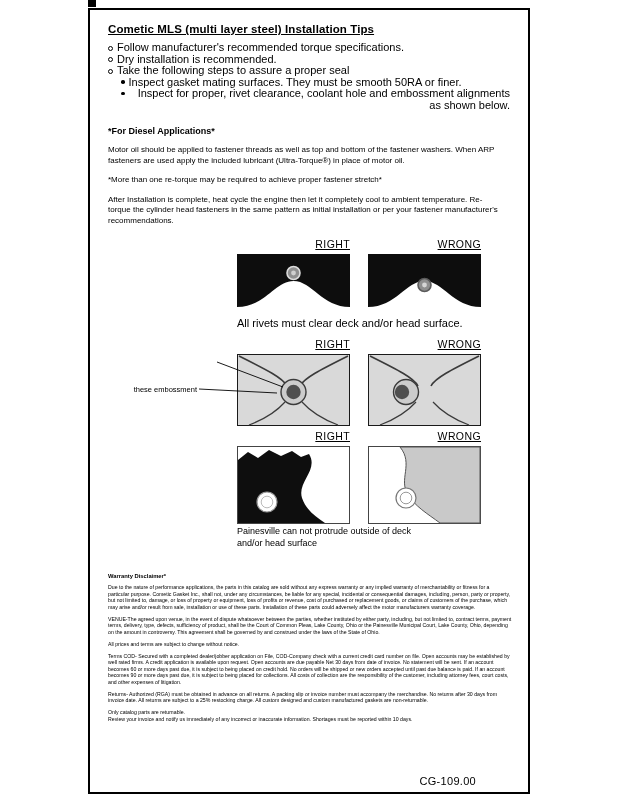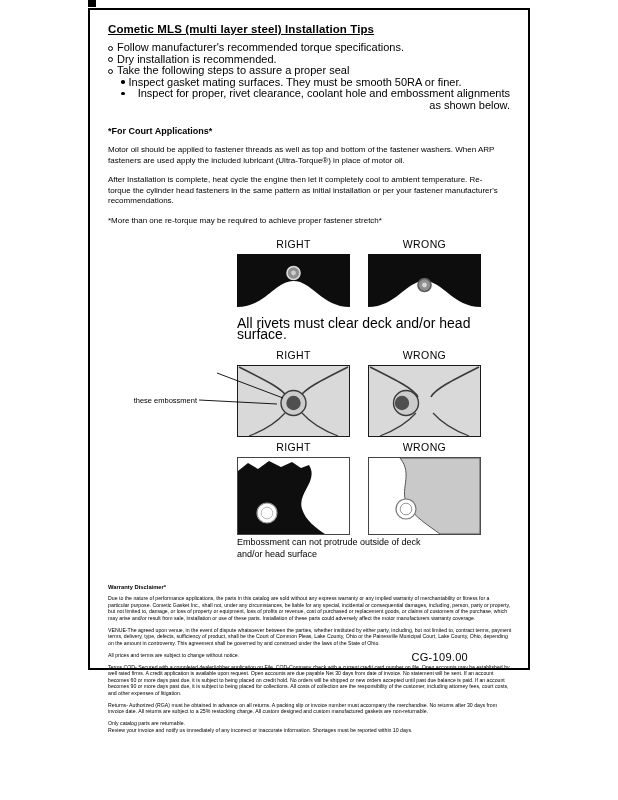--- a/index.html
+++ b/index.html
@@ -2,56 +2,56 @@
 <html><head>
 <meta charset="utf-8">
 <style>
   html,body{margin:0;padding:0;}
   body{
     width:618px;height:800px;position:relative;background:#ffffff;color:#000;
     font-family:"Liberation Sans", sans-serif;-webkit-font-smoothing:antialiased;
   }
   .scan-mark{position:absolute;left:88px;top:0;width:8px;height:7px;background:#000;}
   .frame{
-    position:absolute;left:88px;top:8px;width:442px;height:662px;
+    position:absolute;left:88px;top:8px;width:442px;height:786px;
     border:2px solid #000;background:#fff;box-sizing:border-box;
   }
   .content{padding:13px 18px 0 17px;}
   .title{
     font-size:11.5px;font-weight:bold;text-decoration:underline;
     margin:0 0 7px 1px;letter-spacing:.1px;
   }
   .tips{list-style:none;margin:0;padding:0;}
   .tip{display:flex;align-items:flex-start;font-size:11px;line-height:11.5px;margin-left:1px;}
   .tip.sub{margin-left:14px;text-align:right;}
   .o-bullet{flex:none;width:3px;height:3px;border:1px solid #000;border-radius:50%;margin:3.5px 4px 0 0;}
   .f-bullet{flex:none;width:3.5px;height:3.5px;background:#000;border-radius:50%;margin:3.5px 4px 0 0;}
   .diesel-head{font-size:9px;font-weight:bold;margin:15px 0 0 1px;}
   p.body{font-size:8px;line-height:10.5px;width:397px;margin:9px 0 0 1px;}
   .diagrams{margin-top:12px;}
   .dg-row{margin-left:130px;width:244px;}
   .dg-row2-wrap{position:relative;margin-top:9px;}
   .dg-row3{margin-top:4px;}
   .dg-labels{display:flex;width:244px;}
-  .dg-labels span{width:113px;text-align:center;font-size:10.5px;line-height:13px;letter-spacing:.4px;}
+  .dg-labels span{width:113px;text-align:right;font-size:10.5px;line-height:13px;letter-spacing:.4px;text-decoration:underline;}
   .dg-labels span + span{margin-left:18px;}
   .dg-images{display:flex;margin-top:3px;}
   .dg-images svg{display:block;}
   .dg-images svg + svg{margin-left:18px;}
-  .dg-caption{font-size:14px;line-height:11px;margin-top:2px;}
+  .dg-caption{font-size:11px;line-height:11px;margin-top:2px;}
   .dg-caption.big{font-size:9px;line-height:11.5px;}
   .ann{position:absolute;font-size:7.5px;line-height:9.5px;text-align:right;}
   .ann-coolant{left:0;top:13px;width:108px;}
   .ann-emboss{left:0;top:47px;width:90px;}
   .leader-lines{position:absolute;left:0;top:0;pointer-events:none;}
   .warranty{margin-top:24px;width:404px;margin-left:1px;}
   .w-head{font-size:5.8px;font-weight:bold;margin:0 0 5px 0;}
   .warranty p{font-size:5.2px;line-height:6.5px;margin:0 0 5.5px 0;}
   .warranty p.tight{margin:0;}
-  .footer-code{position:absolute;right:60px;bottom:5px;font-size:11px;letter-spacing:.3px;margin-left:38px;}
+  .footer-code{position:absolute;right:52px;bottom:5px;font-size:11px;letter-spacing:.3px;margin-left:38px;}
 </style>
 </head>
 <body>
 
 <div class="scan-mark"></div>
 
 <div class="frame">
   <div class="content">
 
     <h1 class="title">Cometic MLS (multi layer steel) Installation Tips</h1>
@@ -72,25 +72,25 @@
       <li class="tip sub">
         <span class="f-bullet"></span>
         <span>Inspect gasket mating surfaces.  They must be smooth 50RA or finer.</span>
       </li>
       <li class="tip sub">
         <span class="f-bullet"></span>
         <span>Inspect for proper, rivet clearance, coolant hole and embossment alignments as shown below.</span>
       </li>
     </ul>
 
-    <h2 class="diesel-head">*For Court Applications*</h2>
+    <h2 class="diesel-head">*For Diesel Applications*</h2>
 
     <p class="body">Motor oil should be applied to fastener threads as well as top and bottom of the fastener washers. When ARP fasteners are used apply the included lubricant (Ultra-Torque®) in place of motor oil.</p>
+    <p class="body">*More than one re-torque may be required to achieve proper fastener stretch*</p>
     <p class="body">After Installation is complete, heat cycle the engine then let it completely cool to ambient temperature. Re-torque the cylinder head fasteners in the same pattern as initial installation or per your fastener manufacturer's recommendations.</p>
-    <p class="body">*More than one re-torque may be required to achieve proper fastener stretch*</p>
 
     <div class="diagrams">
 
       <div class="dg-row">
         <div class="dg-labels">
           <span>RIGHT</span>
           <span>WRONG</span>
         </div>
         <div class="dg-images">
           <svg width="113" height="62" viewBox="0 0 113 62">
@@ -156,21 +156,21 @@
             <circle cx="30" cy="56" r="5.8" fill="#ffffff" stroke="#bbbbbb" stroke-width="1"></circle>
           </svg>
           <svg width="113" height="78" viewBox="0 0 113 78">
             <rect x="0.5" y="0.5" width="112" height="77" fill="#ffffff" stroke="#444"></rect>
             <path d="M32,1 C46,18 30,34 40,48 C46,60 60,68 72,77 L112,77 L112,1 Z" fill="#c9c9c9" stroke="#555" stroke-width="1"></path>
             <circle cx="38" cy="52" r="10" fill="#ffffff" stroke="#777777" stroke-width="1.2"></circle>
             <circle cx="38" cy="52" r="5.8" fill="#ffffff" stroke="#999999" stroke-width="1"></circle>
           </svg>
         </div>
         <div class="dg-caption big">
-          <div>Embossment can not protrude outside of deck</div>
+          <div>Painesville can not protrude outside of deck</div>
           <div>and/or head surface</div>
         </div>
       </div>
     </div>
 
     <div class="warranty">
       <div class="w-head">Warranty Disclaimer*</div>
       <p>Due to the nature of performance applications, the parts in this catalog are sold without any express warranty or any implied warranty of merchantability or fitness for a particular purpose.  Cometic Gasket Inc., shall not, under any circumstances, be liable for any special, incidental or consequential damages, including, person, party or property, but not limited to, damage, or loss of property or equipment, loss of profits or revenue, cost of purchased or replacement goods, or claims of customers of the purchase, which may arise and/or result from sale, installation or use of these parts.  Installation of these parts could adversely affect the motor manufacturers warranty coverage.</p>
       <p>VENUE-The agreed upon venue, in the event of dispute whatsoever between the parties, whether instituted by either party, including, but not limited to, contract terms, payment terms, delivery, type, defects, sufficiency of product, shall be the Court of Common Pleas, Lake County, Ohio or the Painesville Municipal Court, Lake County, Ohio, depending on the amount in controversy. This agreement shall be governed by and construed under the laws of the State of Ohio.</p>
       <p>All prices and terms are subject to change without notice.</p>

